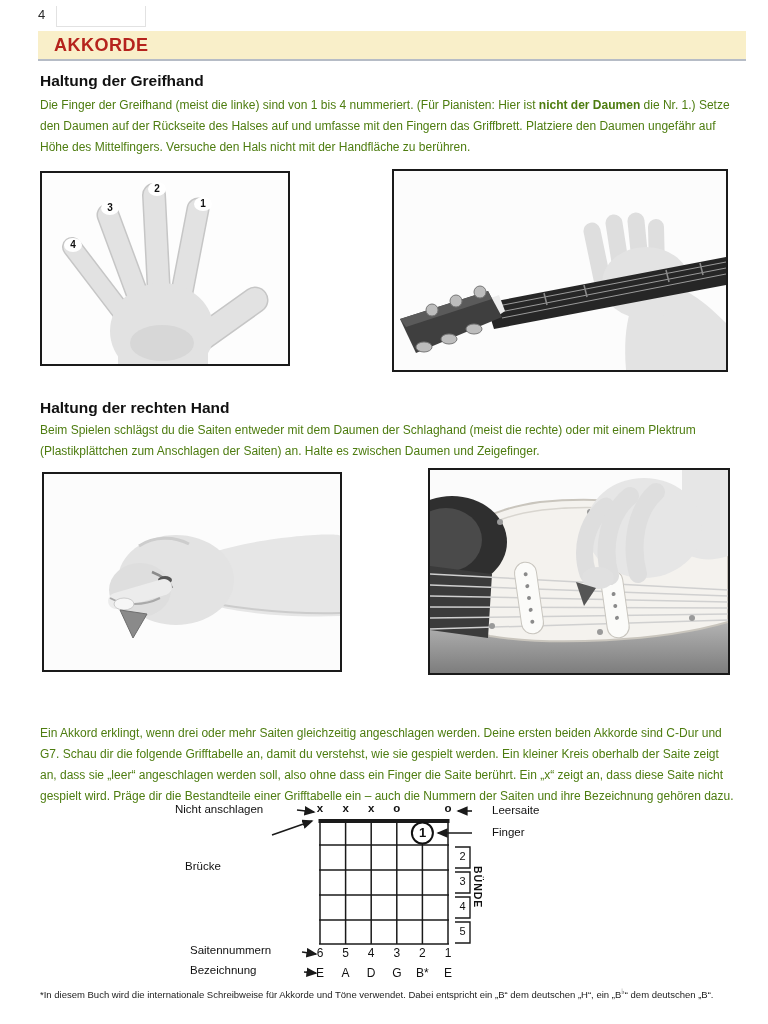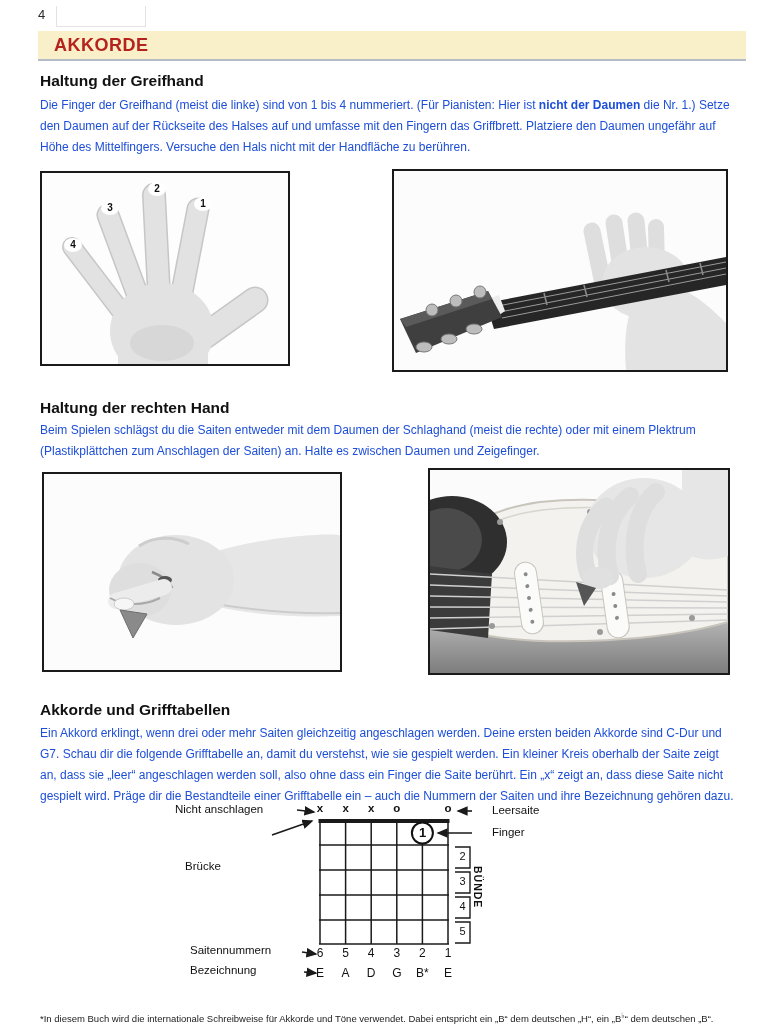--- a/index.html
+++ b/index.html
@@ -10,39 +10,39 @@
 
   
   #page-number{left:38px;top:7px;font-size:13px;color:#2a2a2a;}
   #scan-artifact{left:56px;top:6px;width:88px;height:20px;border:1px solid #e2e2e2;border-top:none;}
   #header-band{left:38px;top:31px;width:708px;height:28px;background:#f9efc9;
                border-bottom:2px solid #b6bcc6;display:flex;align-items:center;}
   #header-title{margin-left:16px;font-size:18px;font-weight:800;letter-spacing:.5px;color:#b5231d;}
 
   
   .sec-heading{left:40px;width:700px;font-size:15.5px;font-weight:700;color:#111;}
-  .sec-body{left:40px;width:698px;font-size:12px;line-height:21px;color:#1d4ed8;}
+  .sec-body{left:40px;width:698px;font-size:12px;line-height:21px;color:#4d7c0f;}
 
   
   .photo{border:2px solid #1a1a1a;background:#fdfdfd;overflow:hidden;}
   .badge{position:absolute;width:18px;height:14px;border-radius:50%;background:#ffffff;
          font-size:10px;font-weight:700;color:#111;text-align:center;line-height:14px;}
 
   
   .dlbl{font-size:11.5px;color:#111;white-space:nowrap;}
   .dlbl.r{}
   .mark{width:16px;text-align:center;font-size:11.5px;font-weight:600;color:#111;}
   .fretnum{width:15px;text-align:center;font-size:11px;color:#111;}
   .strnum,.strname{width:18px;text-align:center;font-size:12px;color:#111;}
   #buende-label{left:472px;top:866px;height:68px;writing-mode:vertical-rl;
                 font-size:10.5px;font-weight:600;letter-spacing:1px;color:#111;}
   #finger-number{left:414px;top:825px;width:17px;text-align:center;
                  font-size:13px;font-weight:700;color:#111;}
 
-  #footnote{left:40px;top:987px;width:706px;font-size:9.5px;color:#222;margin-top:24px;}
+  #footnote{left:40px;top:987px;width:706px;font-size:9.5px;color:#222;}
   #footnote sup{font-family:"DejaVu Sans",sans-serif;font-size:7.5px;}
 </style>
 </head>
 <body>
 
 <div id="page">
 
   <div class="abs" id="page-number">4</div>
   <div class="abs" id="scan-artifact"></div>
 
@@ -188,21 +188,20 @@
       <g stroke="#dedede" stroke-linecap="round" fill="none">
         <path d="M176,36 C156,52 150,80 158,104" stroke-width="17"></path>
         <path d="M200,26 C178,44 172,78 180,106" stroke-width="18"></path>
         <path d="M226,22 C206,40 200,74 208,104" stroke-width="18"></path>
       </g>
       <ellipse cx="168" cy="108" rx="16" ry="11" fill="#e0e0e0"></ellipse>
       <polygon points="146,112 166,118 154,136" fill="#555555"></polygon>
     </svg>
   </div>
 
-  <div class="abs sec-heading" style="top:701px">Akkorde und Grifftabellen</div>
   <div class="abs sec-body" style="top:723px">Ein Akkord erklingt, wenn drei oder mehr Saiten gleichzeitig angeschlagen werden. Deine ersten beiden Akkorde sind C-Dur und G7. Schau dir die folgende Grifftabelle an, damit du verstehst, wie sie gespielt werden. Ein kleiner Kreis oberhalb der Saite zeigt an, dass sie „leer“ angeschlagen werden soll, also ohne dass ein Finger die Saite berührt. Ein „x“ zeigt an, dass diese Saite nicht gespielt wird. Präge dir die Bestandteile einer Grifftabelle ein – auch die Nummern der Saiten und ihre Bezeichnung gehören dazu.</div>
 
   <div>
     <svg class="abs" style="left:0;top:800px" width="768" height="190" viewBox="0 800 768 190">
       <defs>
         <marker id="arr" markerWidth="8" markerHeight="8" refX="6" refY="3" orient="auto">
           <path d="M0,0 L7,3 L0,6 z" fill="#1a1a1a"></path>
         </marker>
       </defs>
 

